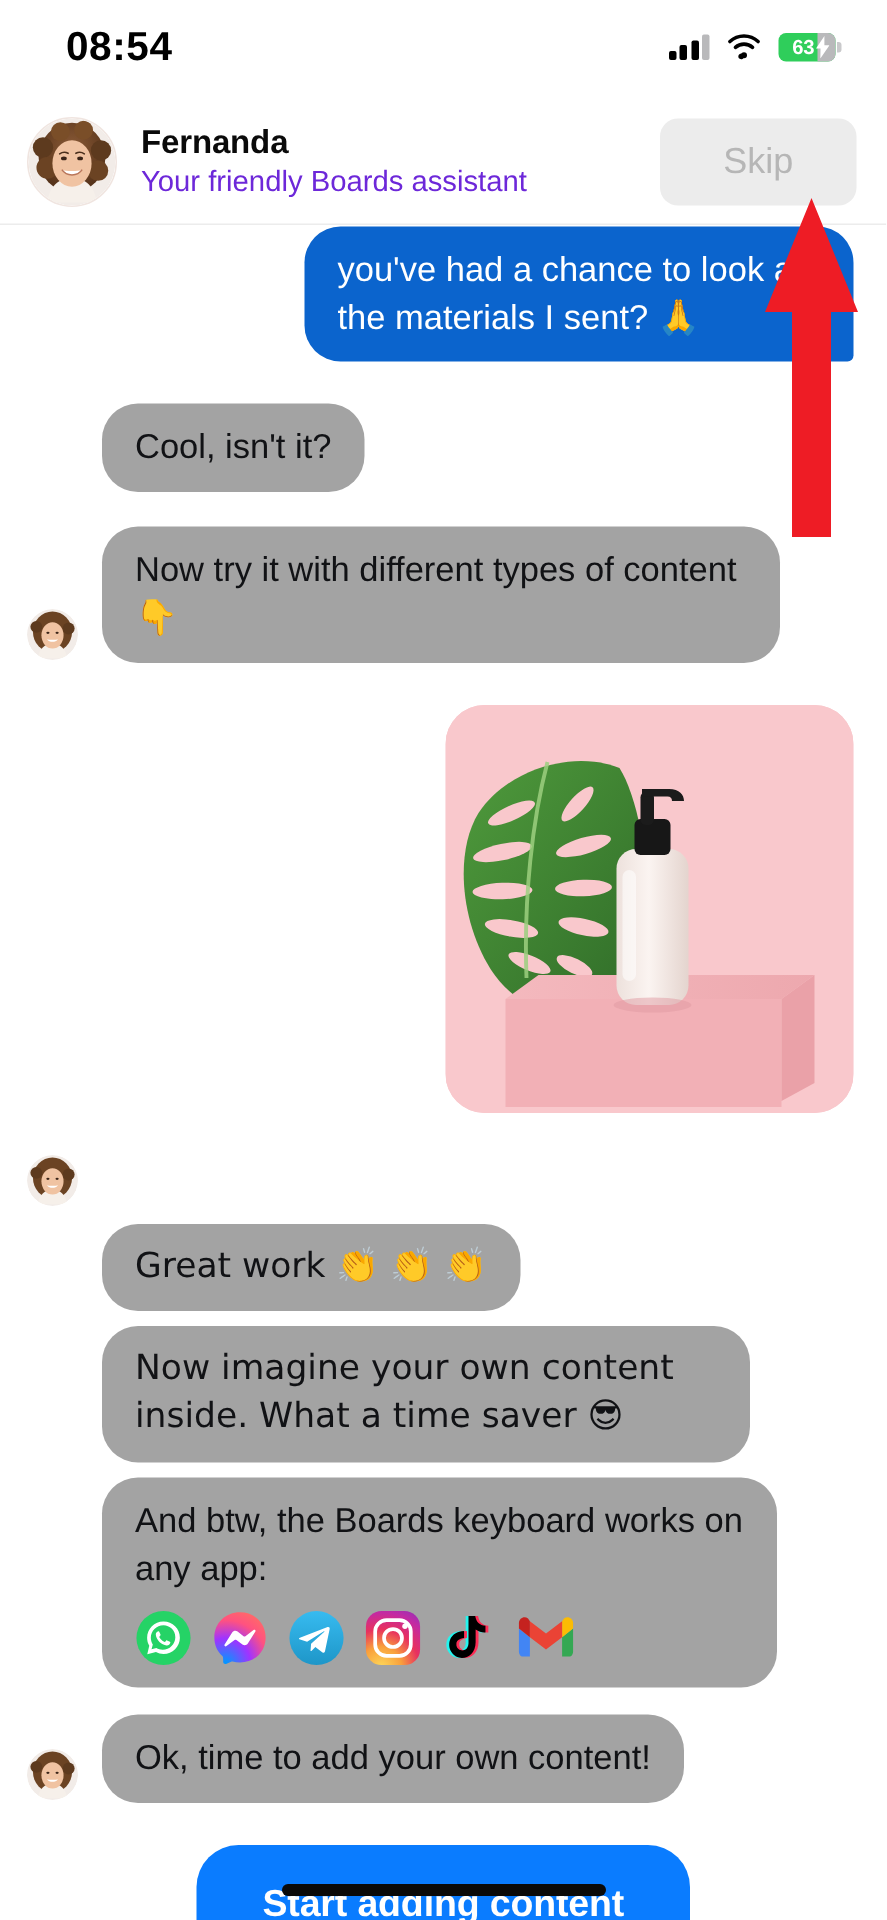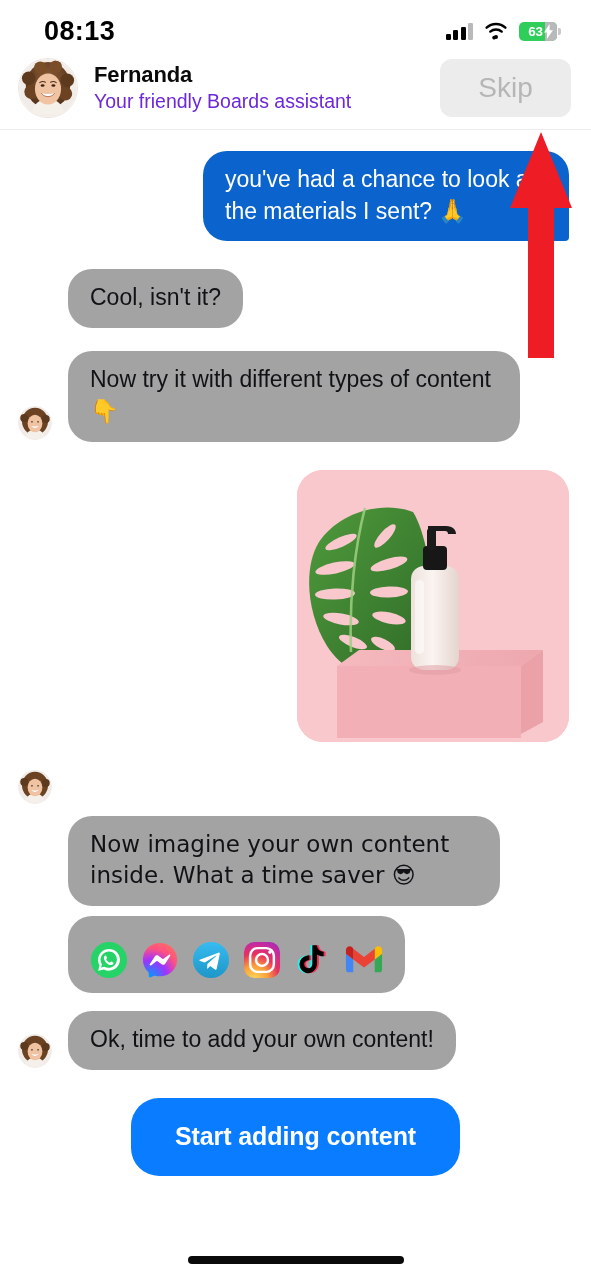--- a/index.html
+++ b/index.html
@@ -61,21 +61,21 @@
     font-size: 13.5px; font-weight: bold; color: #fff;
     margin-right: 5px; letter-spacing: -.2px;
   }
   .battery .bolt {
     position: absolute; z-index: 4; right: 4px; top: 2px;
     width: 9px; height: 15px;
   }
 
   
   .header {
-    position: absolute; top: 46px; left: 0;
+    position: absolute; top: 66px; left: 0;
     width: 591px; height: 84px;
     display: flex; align-items: center;
     padding: 0 20px 0 18px;
     background: #fff;
     border-bottom: 1px solid #ececec;
   }
   .avatar-lg {
     width: 60px; height: 60px; border-radius: 50%;
     flex: 0 0 60px; overflow: hidden;
     border: 1px solid #f0e5e0;
@@ -86,21 +86,21 @@
     font-size: 22px; font-weight: bold; color: #0a0a0a;
     line-height: 1.25; letter-spacing: -.1px;
   }
   .hdr-sub {
     font-size: 19.5px; color: #6d28d9;
     line-height: 1.3; margin-top: 1px;
   }
   .skip-btn {
     width: 131px; height: 58px;
     background: #ececec; border: none; border-radius: 12px;
-    color: #b6b6b6; font-size: 28px;
+    color: #b6b6b6; font-size: 24px;
     font-family: "Liberation Sans", sans-serif;
     cursor: pointer; flex: 0 0 131px;
   }
 
   
   .convo {
     position: absolute; top: 147px; left: 0;
     width: 591px; height: 1133px;
     padding: 0 0 0 0;
   }
@@ -161,21 +161,21 @@
     width: 216px; height: 8px;
     background: #0a0a0a; border-radius: 5px;
   }
 </style>
 </head>
 <body>
 
 <div class="phone">
 
   <div class="status-bar">
-    <div class="status-time">08:13</div>
+    <div class="status-time">08:54</div>
     <div class="status-right">
 
       <span class="cell-bars">
         <i></i>
           <i></i>
           <i></i>
           <i></i>
       </span>
 
       <svg class="wifi-icon" viewBox="0 0 24 18">
@@ -332,29 +332,34 @@
               <ellipse cx="30" cy="31" rx="13" ry="15.5" fill="#f0c3a2"></ellipse>
               <ellipse cx="24.6" cy="28" rx="1.9" ry="1.3" fill="#3a2418"></ellipse>
               <ellipse cx="35.4" cy="28" rx="1.9" ry="1.3" fill="#3a2418"></ellipse>
               <path d="M23.5 35.5c3 4.2 10 4.2 13 0 -2.4 1-10.6 1-13 0z" fill="#ffffff"></path>
             </g>
           </svg>
         </div>
       </div>
     </div>
 
+    <div class="row in" style="margin-top:10px;">
+      <div class="gutter"></div>
+      <div class="bubble in emoji">Great work 👏 👏 👏</div>
+    </div>
 
     <div class="row in" style="margin-top:10px;">
       <div class="gutter"></div>
       <div class="bubble in emoji" style="max-width:432px;">Now imagine your own content inside. What a time saver 😎</div>
     </div>
 
     <div class="row in" style="margin-top:10px;">
       <div class="gutter"></div>
       <div class="bubble in" style="max-width:450px;">
+        <span>And btw, the Boards keyboard works on any app:</span>
         <div class="apps-row">
 
           <svg class="app-ico" viewBox="0 0 40 40">
             <circle cx="20" cy="20" r="19" fill="#25D366"></circle>
             <path d="M20 8.5c-6.4 0-11.5 5.1-11.5 11.4 0 2 .5 3.9 1.5 5.6L8.6 31.4l6.1-1.5c1.6.9 3.4 1.3 5.3 1.3 6.4 0 11.5-5.1 11.5-11.4S26.4 8.5 20 8.5z" fill="#fff"></path>
             <path d="M20 11.1c-5 0-8.9 4-8.9 8.8 0 1.7.5 3.3 1.4 4.7l-.9 3.3 3.4-.9c1.3.8 2.8 1.2 4.4 1.2 4.9 0 8.9-4 8.9-8.8s-4-8.3-8.3-8.3z" fill="#25D366"></path>
             <path d="M16.3 15.2c.3 0 .5 0 .7.4l.9 2c.1.2 0 .4-.1.6l-.6.7c-.2.2-.2.4-.1.6.6 1.2 2 2.6 3.4 3.2.3.1.5.1.7-.1l.7-.8c.2-.2.4-.2.6-.1l2 1c.3.1.4.4.3.7-.3 1.2-1.4 2-2.6 1.9-3.7-.3-7.2-3.8-7.6-7.5-.1-1.2.7-2.3 1.8-2.5h-.1z" fill="#fff"></path>
           </svg>
 
           <svg class="app-ico" viewBox="0 0 40 40">

